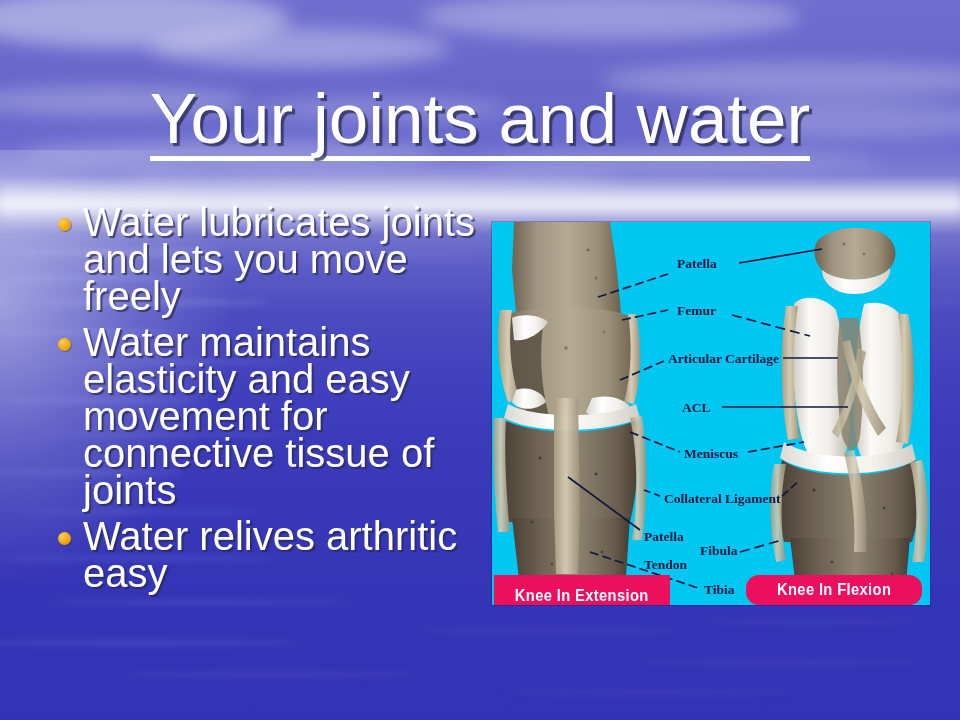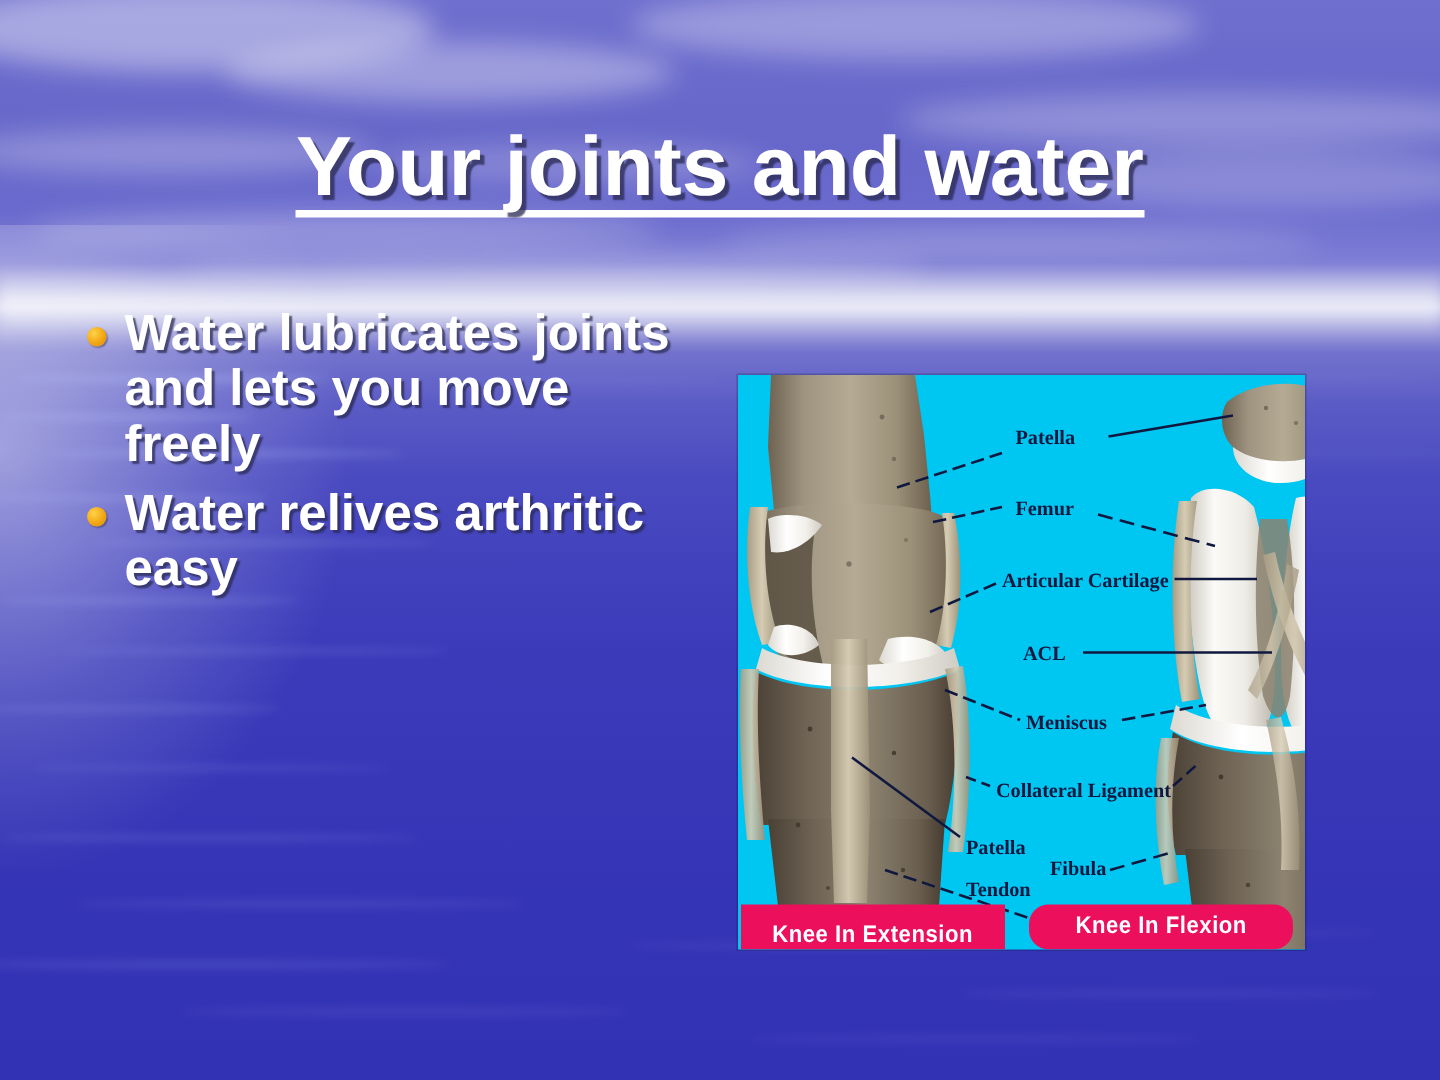--- a/index.html
+++ b/index.html
@@ -65,22 +65,22 @@
     background:rgba(190,200,255,0.30);
     border-radius:50%;
     filter:blur(3px);
     pointer-events:none;
   }
 
   
   #title {
     position:absolute; left:0; top:78px; width:960px;
     text-align:center;
-    font-size:56px;
-    font-weight:bold;
+    font-size:71px;
+    font-weight:normal;
     color:#ffffff;
     letter-spacing:0px;
     text-shadow:3px 3px 1px rgba(40,40,80,0.75);
     white-space:nowrap;
   }
   #title .ul {
     display:inline-block;
     border-bottom:5px solid #ffffff;
     padding-bottom:1px;
     line-height:1.02;
@@ -99,36 +99,34 @@
     flex:0 0 auto;
     width:13px; height:13px;
     border-radius:50%;
     background:#f0a50f;
     background:radial-gradient(circle at 35% 32%, #ffd24a 0%, #f2a612 55%, #d98b06 100%);
     margin-top:14px;
     margin-right:12px;
     box-shadow:1px 1px 1px rgba(40,40,80,0.45);
   }
   .btext {
-    font-size:34px;
+    font-size:40px;
     line-height:37px;
     color:#ffffff;
     text-shadow:2px 2px 1px rgba(40,40,80,0.72);
-    font-weight:bold;
   }
 
   
   #figure {
     position:absolute;
     left:492px; top:222px;
-    width:378px; height:383px;
+    width:438px; height:383px;
     background:#00c6f2;
     overflow:hidden;
     box-shadow:0 0 0 1px rgba(20,20,60,0.25);
-    margin-top:28px;
   }
   #figure svg { display:block; width:438px; height:383px; }
 
   .lbl {
     font-family:"Liberation Serif", serif;
     font-size:13.5px;
     fill:#10183f;
     font-weight:600;
   }
   .lead { stroke:#10183f; stroke-width:1.7; fill:none; }
@@ -197,20 +195,24 @@
     <span class="ul">Your joints and water</span>
   </div>
 
   <div id="bullets">
 
     <div class="bullet">
       <div class="dot"></div>
       <div class="btext">Water lubricates joints and lets you move freely</div>
     </div>
 
+    <div class="bullet">
+      <div class="dot"></div>
+      <div class="btext">Water maintains elasticity and easy movement for connective tissue of joints</div>
+    </div>
 
     <div class="bullet">
       <div class="dot"></div>
       <div class="btext">Water relives arthritic easy</div>
     </div>
 
   </div>
 
   <div id="figure">
     <svg viewBox="0 0 438 383" xmlns="http://www.w3.org/2000/svg">

